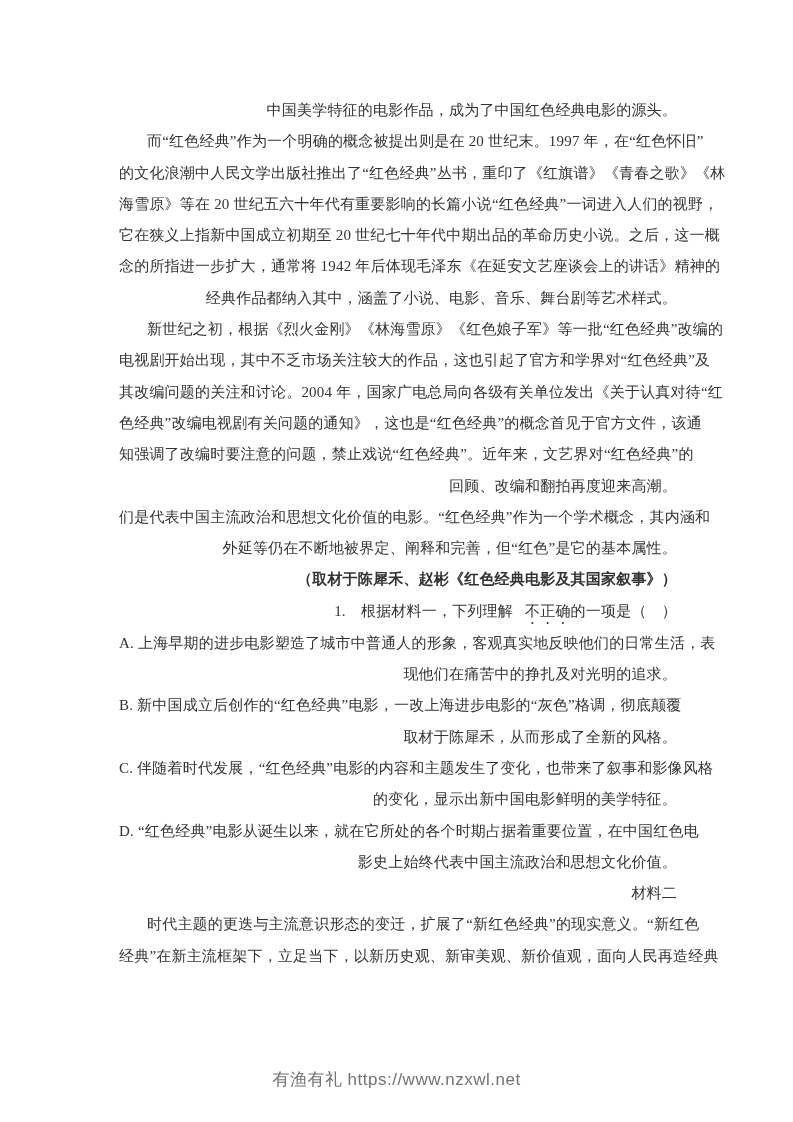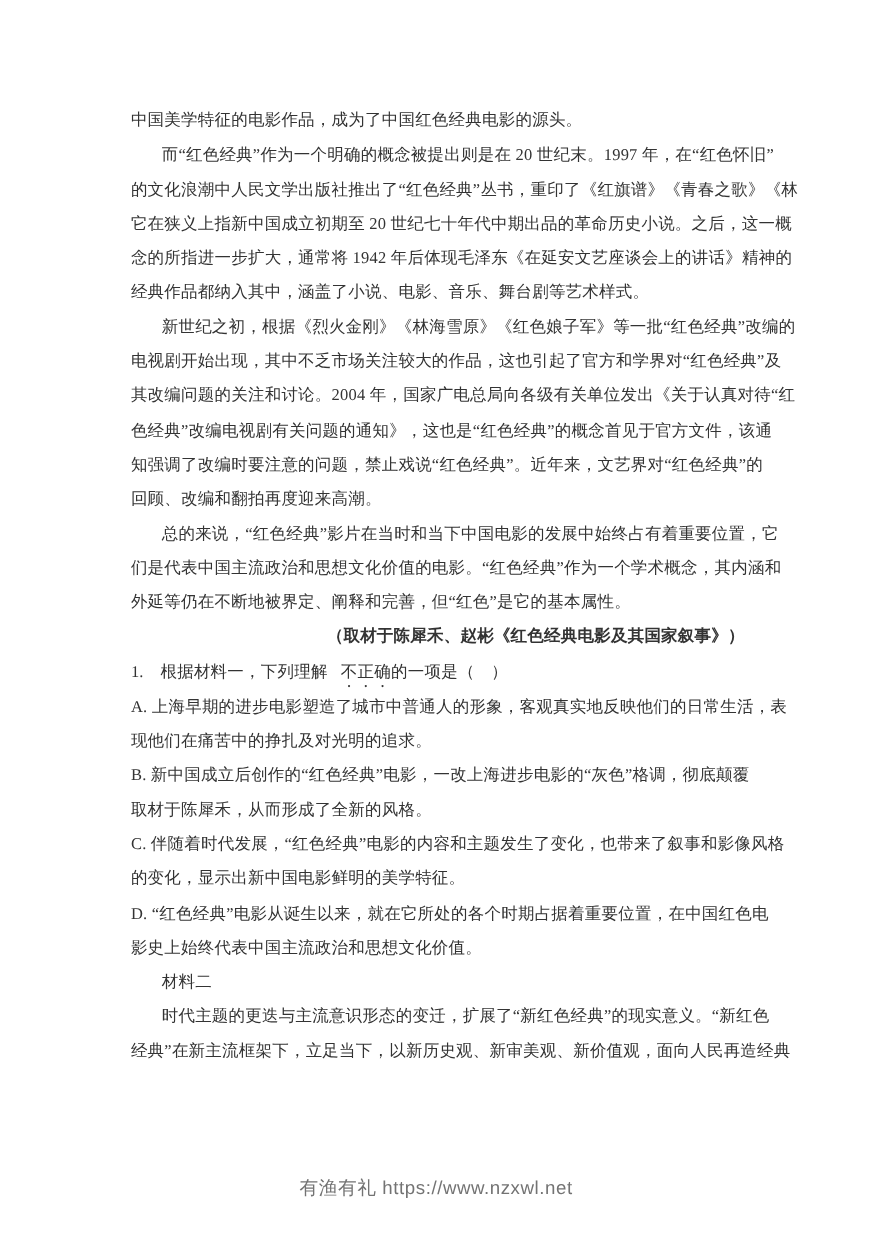--- a/index.html
+++ b/index.html
@@ -14,21 +14,21 @@
   .doc {
     position: absolute;
     left: 119px;
     top: 95px;
     width: 558px;
     font-size: 15px;
     line-height: 31.3px;
     color: #333333;
     letter-spacing: 0.2px;
   }
-  .line { white-space: pre; }
+  .line { white-space: pre; text-align: right; }
   .line.indent { padding-left: 28px; }
   .line.right { text-align: right; font-weight: bold; }
   .em {
     -webkit-text-emphasis: filled dot #333333;
     -webkit-text-emphasis-position: under;
     text-emphasis: filled dot #333333;
     text-emphasis-position: under right;
     margin-left: 12px;
   }
   .footer {
@@ -43,30 +43,30 @@
     letter-spacing: 0.5px;
   }
 </style>
 </head>
 <body>
 
 <div class="doc" id="doc-body">
     <div class="line"><span>中国美学特征的电影作品，成为了中国红色经典电影的源头。</span></div>
     <div class="line indent"><span>而“红色经典”作为一个明确的概念被提出则是在 20 世纪末。1997 年，在“红色怀旧”</span></div>
     <div class="line"><span>的文化浪潮中人民文学出版社推出了“红色经典”丛书，重印了《红旗谱》《青春之歌》《林</span></div>
+    <div class="line"><span>海雪原》等在 20 世纪五六十年代有重要影响的长篇小说“红色经典”一词进入人们的视野，</span></div>
     <div class="line"><span>它在狭义上指新中国成立初期至 20 世纪七十年代中期出品的革命历史小说。之后，这一概</span></div>
     <div class="line"><span>念的所指进一步扩大，通常将 1942 年后体现毛泽东《在延安文艺座谈会上的讲话》精神的</span></div>
     <div class="line"><span>经典作品都纳入其中，涵盖了小说、电影、音乐、舞台剧等艺术样式。</span></div>
     <div class="line indent"><span>新世纪之初，根据《烈火金刚》《林海雪原》《红色娘子军》等一批“红色经典”改编的</span></div>
     <div class="line"><span>电视剧开始出现，其中不乏市场关注较大的作品，这也引起了官方和学界对“红色经典”及</span></div>
     <div class="line"><span>其改编问题的关注和讨论。2004 年，国家广电总局向各级有关单位发出《关于认真对待“红</span></div>
     <div class="line"><span>色经典”改编电视剧有关问题的通知》，这也是“红色经典”的概念首见于官方文件，该通</span></div>
     <div class="line"><span>知强调了改编时要注意的问题，禁止戏说“红色经典”。近年来，文艺界对“红色经典”的</span></div>
     <div class="line"><span>回顾、改编和翻拍再度迎来高潮。</span></div>
-    <div class="line indent"><span>总的来说，“红色经典”影片在当时和当下中国电影的发展中始终占有着重要位置，它</span></div>
     <div class="line"><span>们是代表中国主流政治和思想文化价值的电影。“红色经典”作为一个学术概念，其内涵和</span></div>
     <div class="line"><span>外延等仍在不断地被界定、阐释和完善，但“红色”是它的基本属性。</span></div>
     <div class="line right"><span>（取材于陈犀禾、赵彬《红色经典电影及其国家叙事》）</span></div>
     <div class="line"><span>1.　根据材料一，下列理解</span><span class="em">不正确</span><span>的一项是（　）</span></div>
     <div class="line"><span>A. 上海早期的进步电影塑造了城市中普通人的形象，客观真实地反映他们的日常生活，表</span></div>
     <div class="line"><span>现他们在痛苦中的挣扎及对光明的追求。</span></div>
     <div class="line"><span>B. 新中国成立后创作的“红色经典”电影，一改上海进步电影的“灰色”格调，彻底颠覆</span></div>
     <div class="line"><span>取材于陈犀禾，从而形成了全新的风格。</span></div>
     <div class="line"><span>C. 伴随着时代发展，“红色经典”电影的内容和主题发生了变化，也带来了叙事和影像风格</span></div>
     <div class="line"><span>的变化，显示出新中国电影鲜明的美学特征。</span></div>

